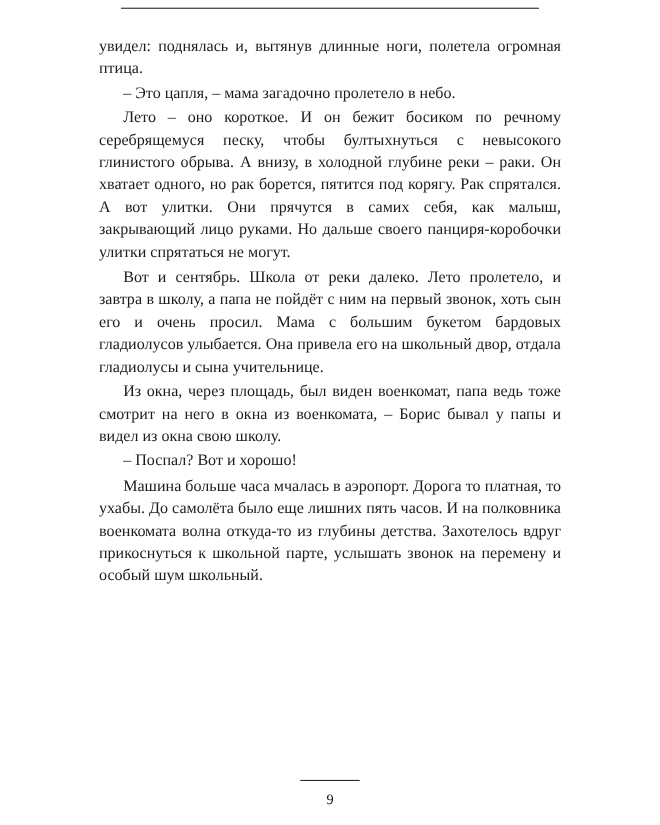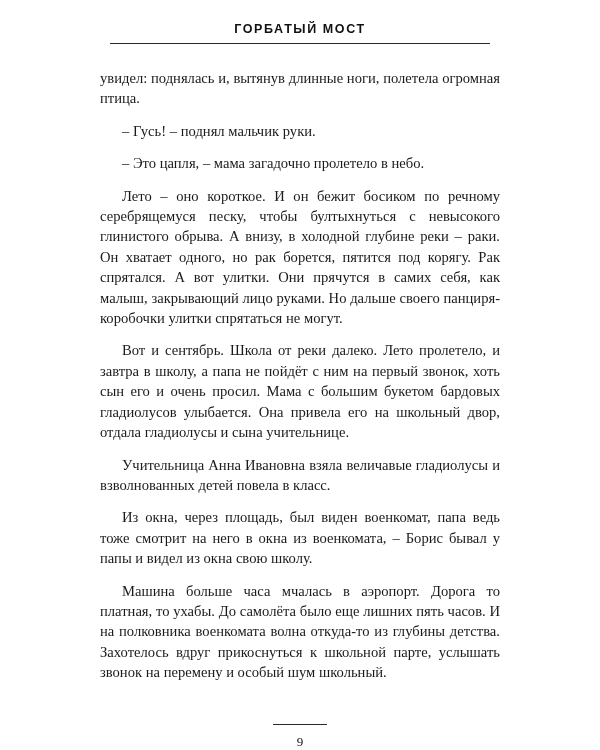--- a/index.html
+++ b/index.html
@@ -39,21 +39,21 @@
   }
   .body-text {
     margin: 24px 88px 0 88px;
     font-size: 14.6px;
     line-height: 20.4px;
     text-align: justify;
     text-justify: inter-word;
     hyphens: manual;
   }
   .body-text p {
-    margin: 12px;
+    margin: 2px;
     text-indent: 0;
   }
   .body-text p.indent {
     text-indent: 22px;
   }
   .footer {
     position: absolute;
     bottom: 22px;
     left: 0;
     width: 600px;
@@ -69,31 +69,29 @@
     font-family: "Liberation Serif", serif;
     font-size: 13px;
     color: #111;
   }
 </style>
 </head>
 <body>
 
 <div class="page">
 
-  <div class="running-head">ГОРБАТЫЙ МОСТ</div>
   <div class="head-rule"></div>
 
   <div class="body-text">
     <p>увидел: поднялась и, вытянув длинные ноги, полетела огромная птица.</p>
-    <p class="indent">– Гусь! – поднял мальчик руки.</p>
     <p class="indent">– Это цапля, – мама загадочно пролетело в небо.</p>
     <p class="indent">Лето – оно короткое. И он бежит босиком по речному серебрящемуся песку, чтобы бултыхнуться с невысокого глинистого обрыва. А внизу, в холодной глубине реки – раки. Он хватает одного, но рак борется, пятится под корягу. Рак спрятался. А вот улитки. Они прячутся в самих себя, как малыш, закрывающий лицо руками. Но дальше своего панциря-коробочки улитки спрятаться не могут.</p>
     <p class="indent">Вот и сентябрь. Школа от реки далеко. Лето пролетело, и завтра в школу, а папа не пойдёт с ним на первый звонок, хоть сын его и очень просил. Мама с большим букетом бардовых гладиолусов улыбается. Она привела его на школьный двор, отдала гладиолусы и сына учительнице.</p>
-    <p class="indent">Учительница Анна Ивановна взяла величавые гладиолусы и взволнованных детей повела в класс.</p>
     <p class="indent">Из окна, через площадь, был виден военкомат, папа ведь тоже смотрит на него в окна из военкомата, – Борис бывал у папы и видел из окна свою школу.</p>
+    <p class="indent">– Поспал? Вот и хорошо!</p>
     <p class="indent">Машина больше часа мчалась в аэропорт. Дорога то платная, то ухабы. До самолёта было еще лишних пять часов. И на полковника военкомата волна откуда-то из глубины детства. Захотелось вдруг прикоснуться к школьной парте, услышать звонок на перемену и особый шум школьный.</p>
   </div>
 
   <div class="footer">
     <div class="foot-rule"></div>
     <div class="folio">9</div>
   </div>
 
 </div>
 

